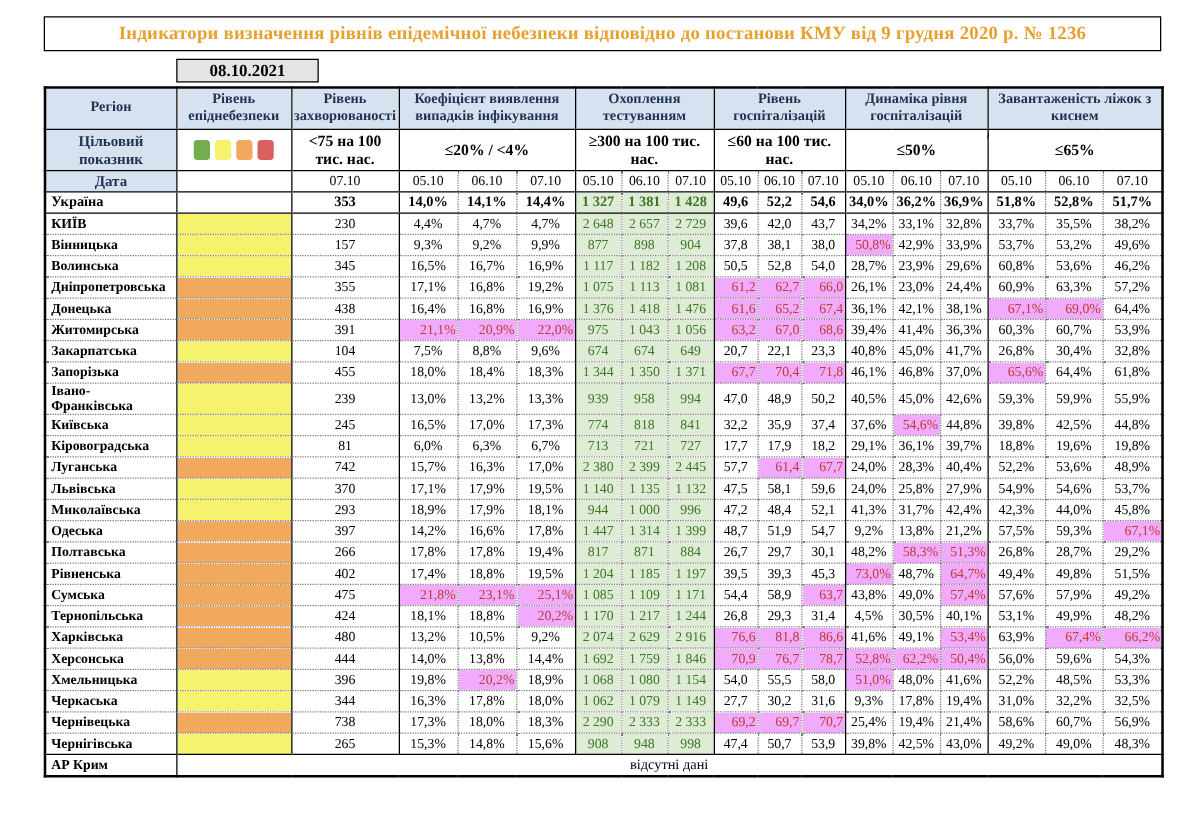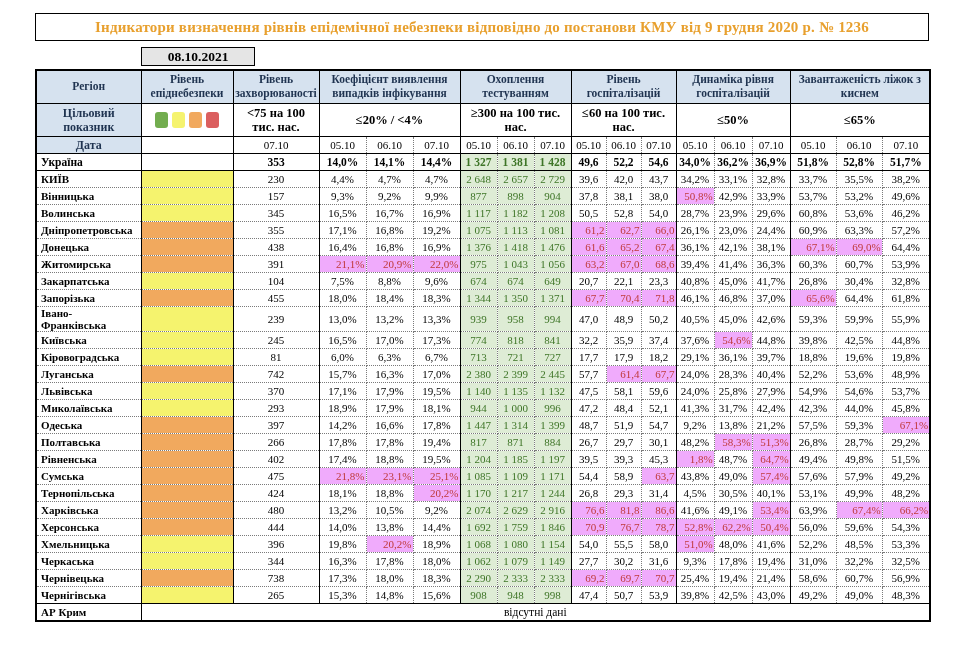--- a/index.html
+++ b/index.html
@@ -493,21 +493,21 @@
           <td class="gs">402</td>
           <td class="gs">17,4%</td>
           <td>18,8%</td>
           <td>19,5%</td>
           <td class="gs green">1 204</td>
           <td class="green">1 185</td>
           <td class="green">1 197</td>
           <td class="gs">39,5</td>
           <td>39,3</td>
           <td>45,3</td>
-          <td class="gs alert">1,8%</td>
+          <td class="gs alert">73,0%</td>
           <td>48,7%</td>
           <td class="alert">64,7%</td>
           <td class="gs">49,4%</td>
           <td>49,8%</td>
           <td>51,5%</td>
         </tr>
         <tr>
           <td class="region">Сумська</td>
           <td class="danger gs orange"></td>
           <td class="gs">475</td>

